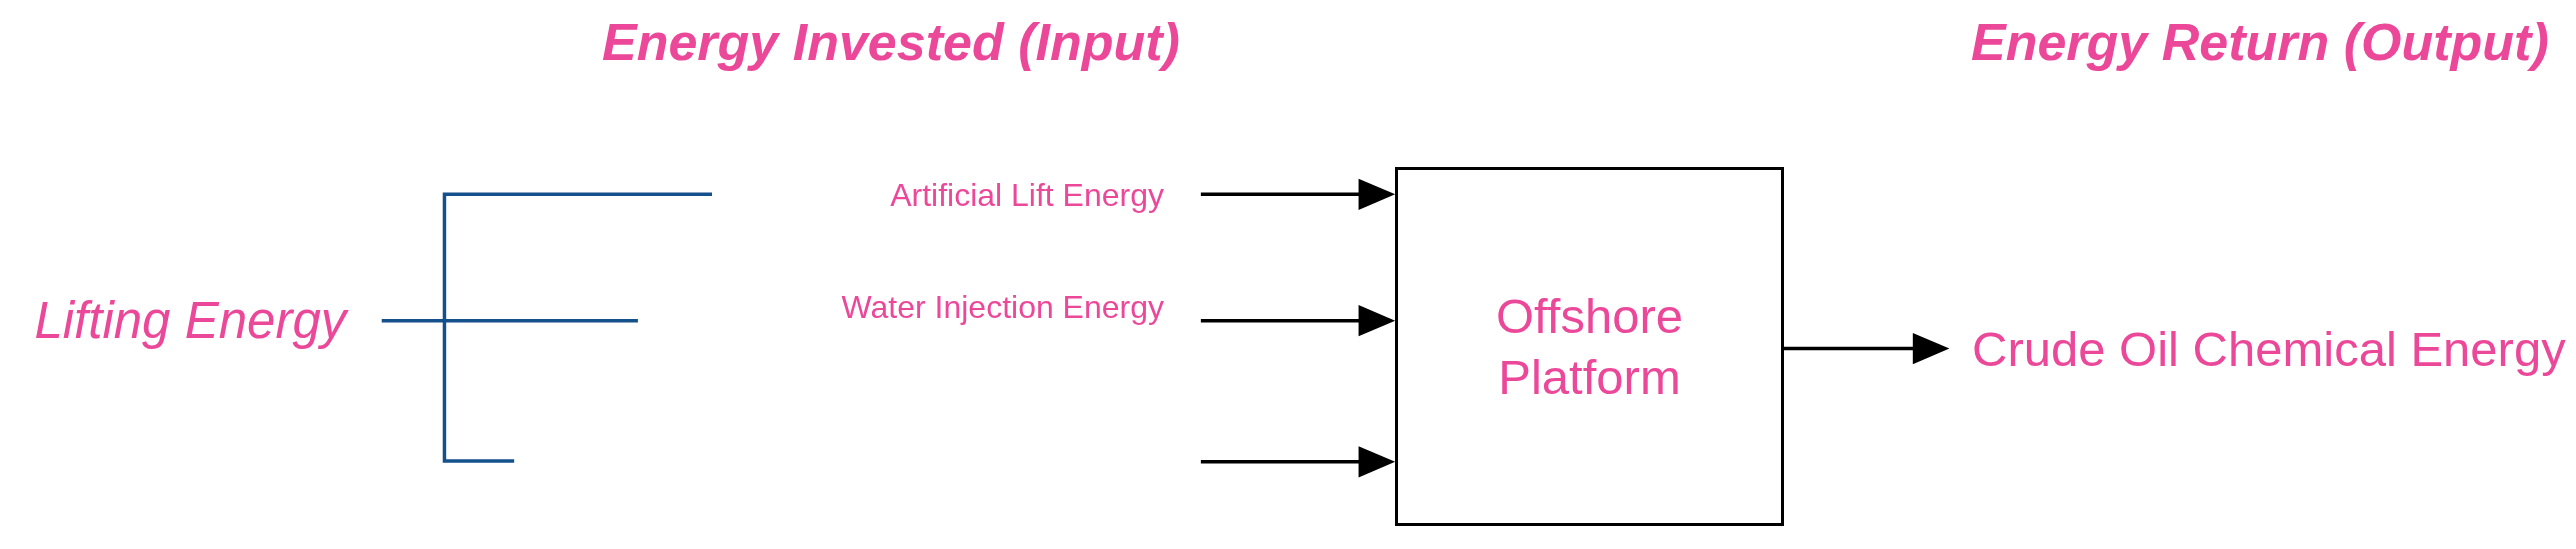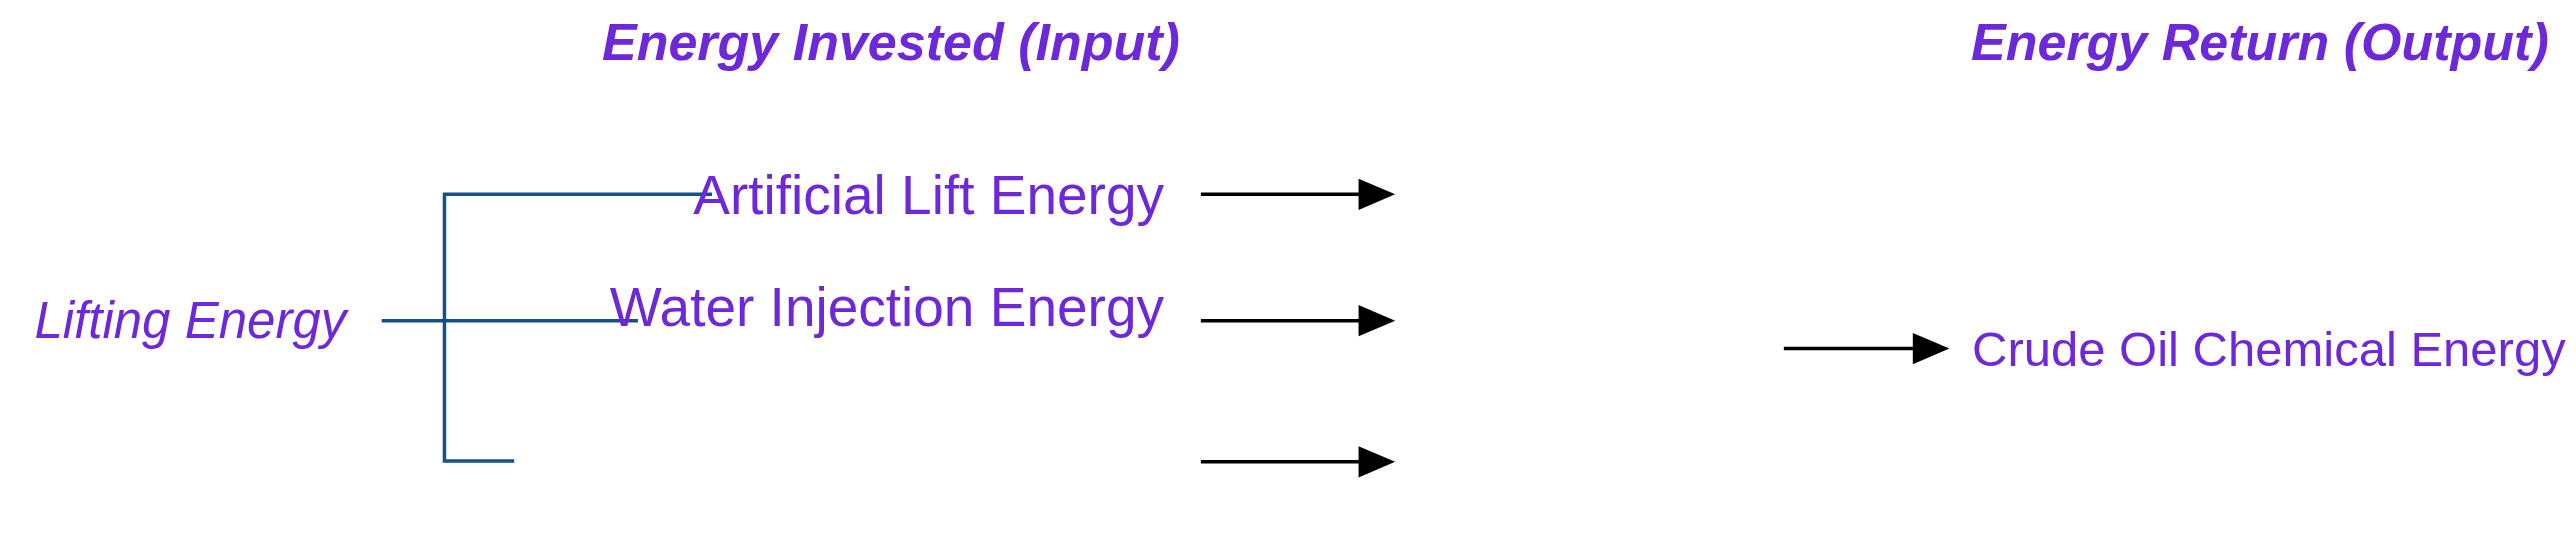--- a/index.html
+++ b/index.html
@@ -6,21 +6,21 @@
     margin: 0;
     padding: 0;
     background: #ffffff;
   }
   .canvas {
     position: relative;
     width: 2576px;
     height: 549px;
     background: #ffffff;
     font-family: "Liberation Sans", sans-serif;
-    color: #6d28d9;
+    color: #ec4899;
     overflow: hidden;
   }
   .connectors {
     position: absolute;
     left: 0;
     top: 0;
     width: 2576px;
     height: 549px;
   }
   .txt {
@@ -37,21 +37,21 @@
   .lifting {
     font-size: 51px;
     font-weight: normal;
     font-style: italic;
     line-height: 56px;
     left: 17.4px;
     top: 293px;
     margin-left: 17px;
   }
   .input-label {
-    font-size: 55px;
+    font-size: 32px;
     line-height: 56px;
     right: 1412px;
     text-align: left;
   }
   .row1 { top: 167px; }
   .row2 { top: 279px; }
   .row3 { top: 434px; }
   .process-box {
     position: absolute;
     left: 1395px;
@@ -115,17 +115,21 @@
 
   <div class="txt header" style="left:1971px">Energy Return (Output)</div>
 
   <div class="txt lifting">Lifting Energy</div>
 
   <div class="txt input-label row1">Artificial Lift Energy</div>
 
   <div class="txt input-label row2">Water Injection Energy</div>
 
 
+  <div class="process-box">
+    <div class="box-label">Offshore
+Platform</div>
+  </div>
 
   <div class="txt output-label">Crude Oil Chemical Energy</div>
 
 </div>
 
 
 </body></html>

